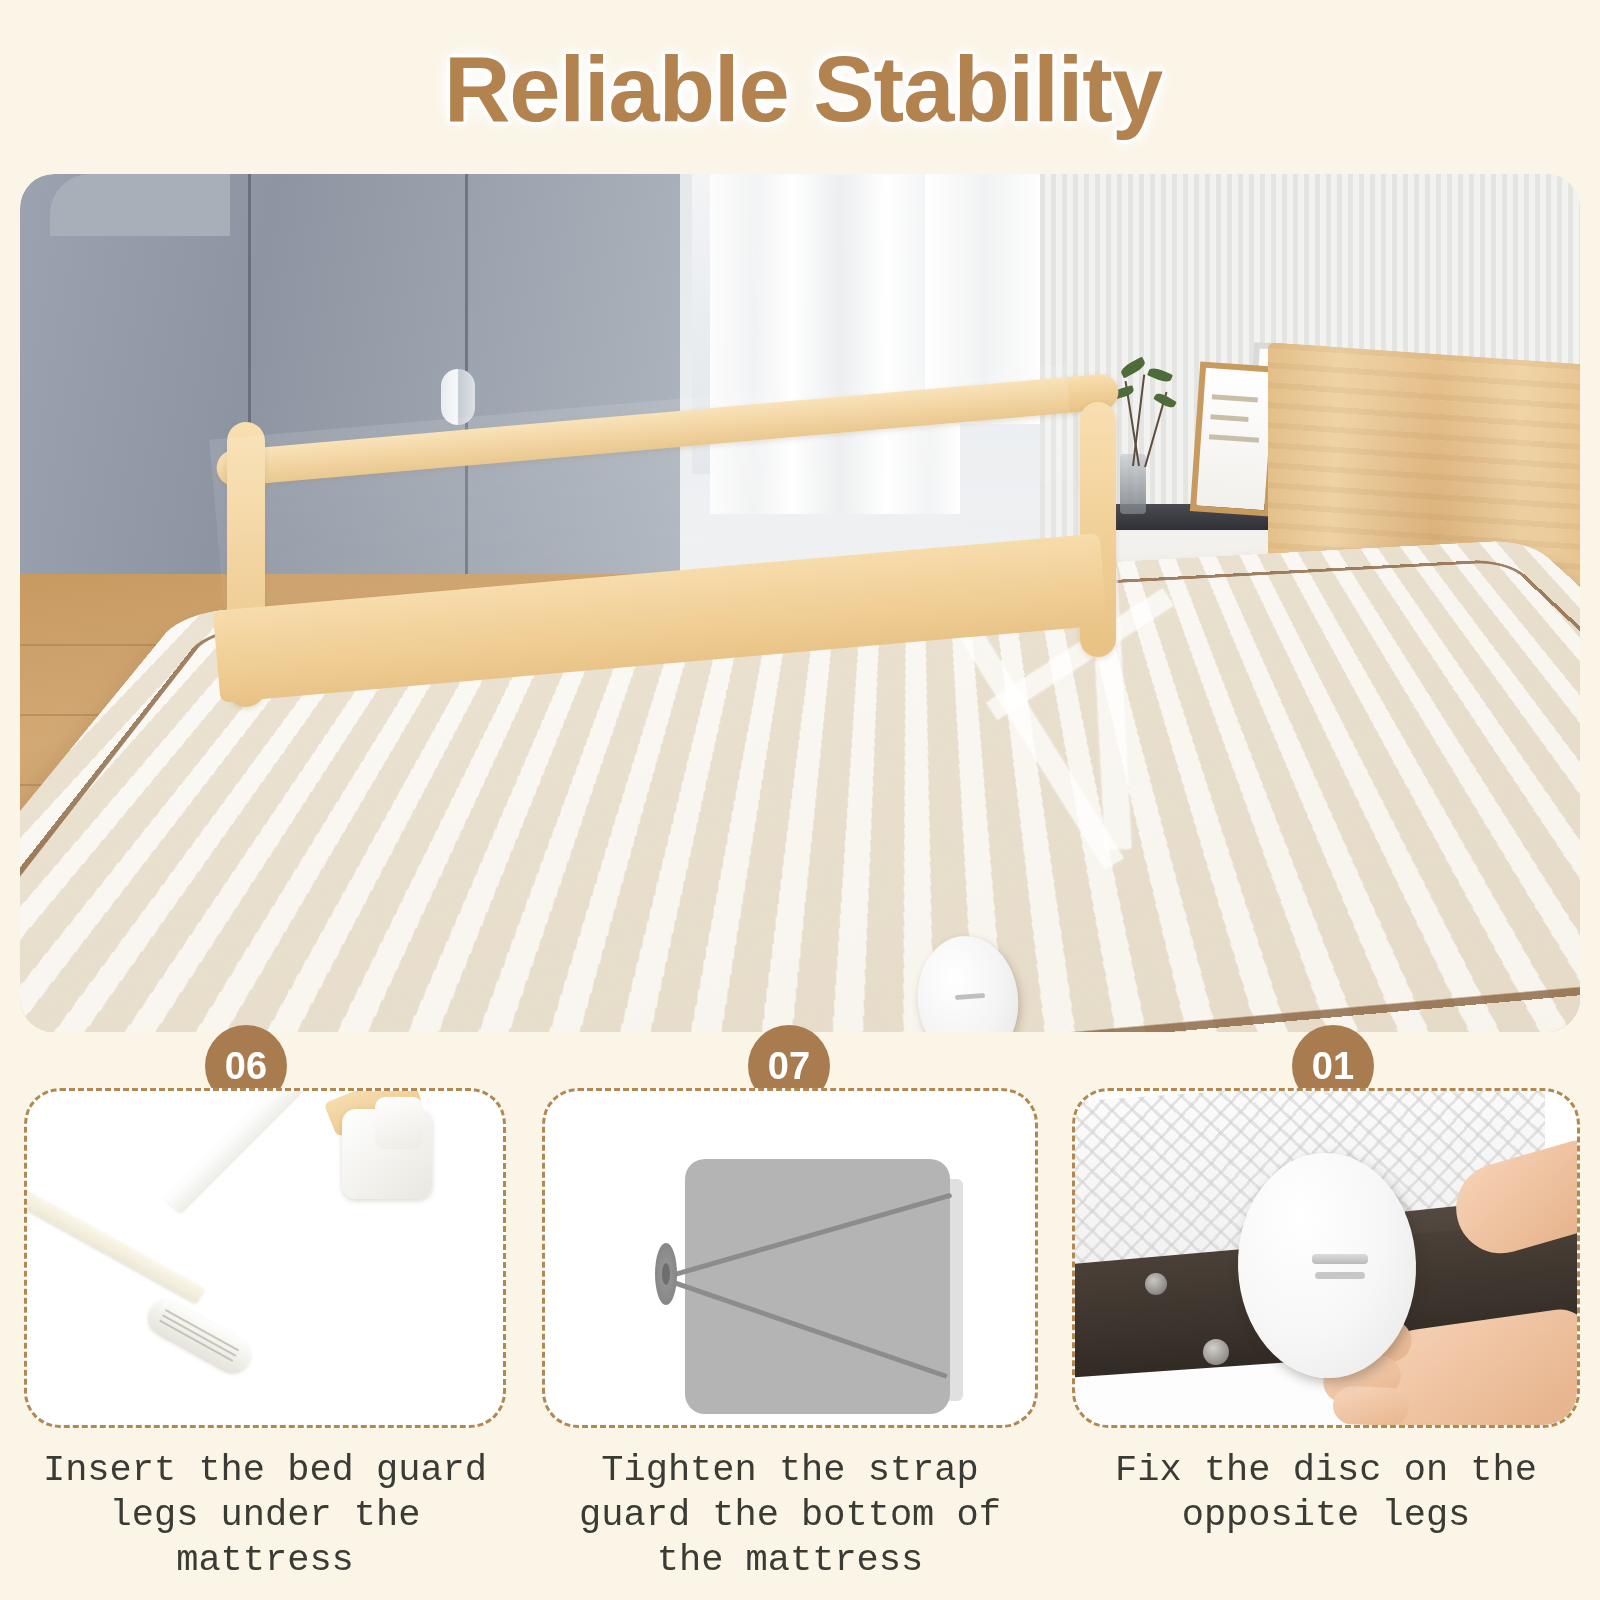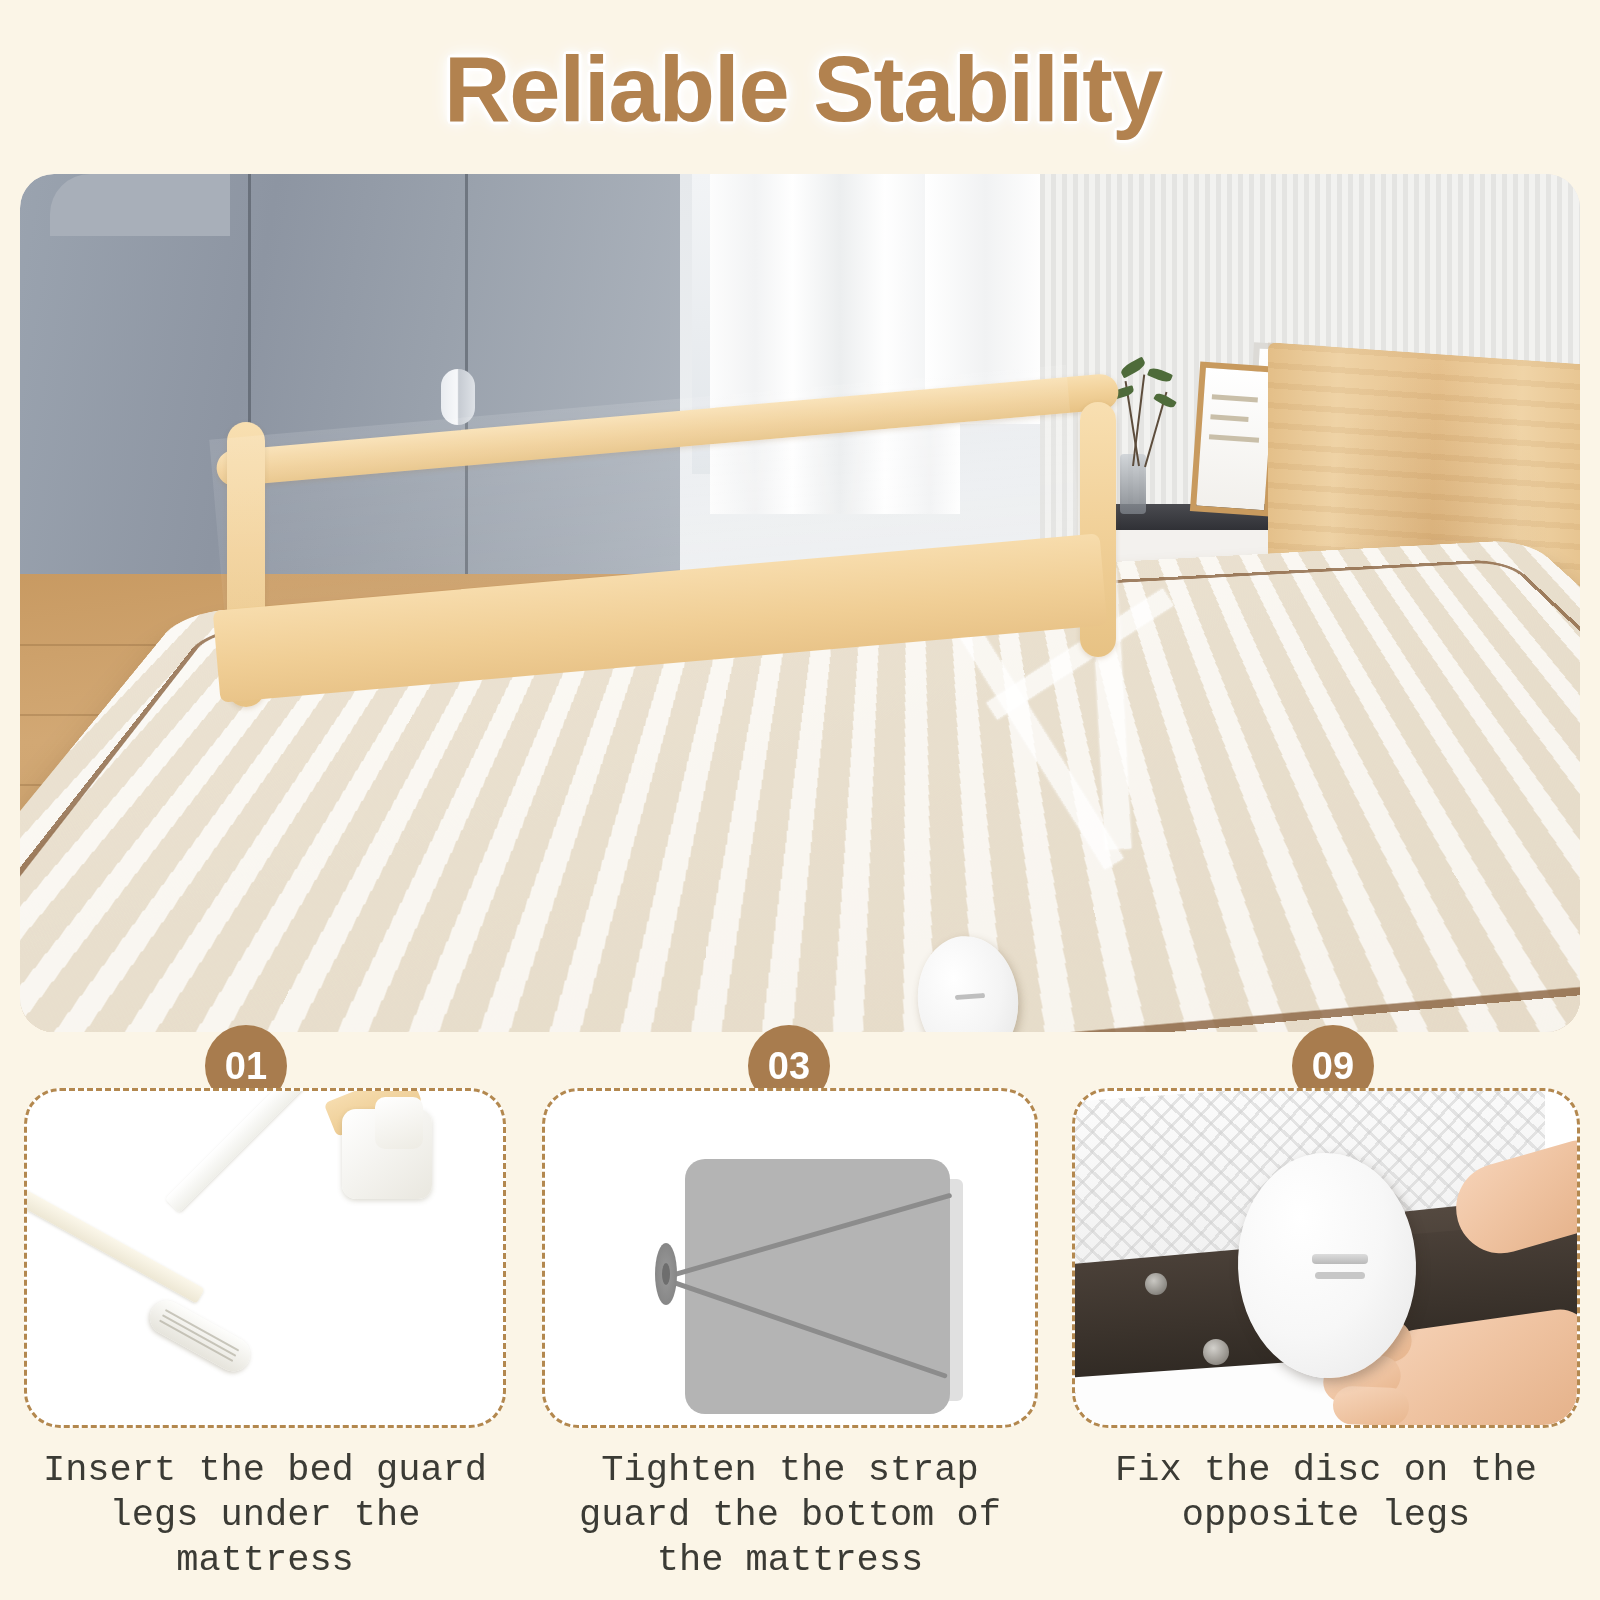--- a/index.html
+++ b/index.html
@@ -325,23 +325,23 @@
     <div class="rail-bar rail-left"></div>
     <div class="rail-bar rail-right"></div>
     <div class="rail-mesh"></div>
     <div class="rail-bottom"></div>
   </div>
 
   <div class="disc-hero"></div>
   <div class="disc-hero-slot"></div>
 </div>
 
-<div class="badge badge1">01</div>
-<div class="badge badge2">03</div>
-<div class="badge badge3">09</div>
+<div class="badge badge1">06</div>
+<div class="badge badge2">07</div>
+<div class="badge badge3">01</div>
 
 <div class="panel p1">
   <div class="panel-inner">
     <div class="leg-railstub"></div>
     <div class="leg-joint"></div>
     <div class="leg-joint2"></div>
     <div class="leg-arm leg-diag2"></div>
     <div class="leg-arm leg-diag"></div>
     <div class="leg-foot">
       <div class="leg-foot-line" style="position:absolute;left:12px;top:10px;width:84px;"></div>

